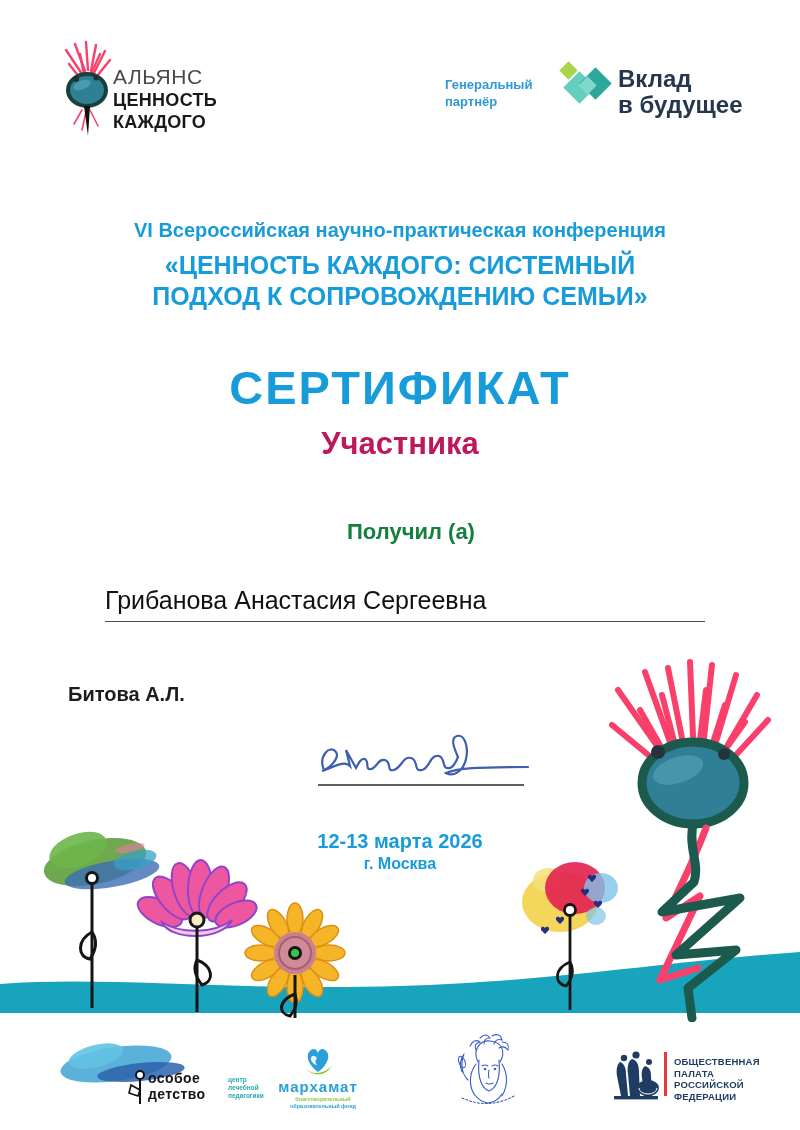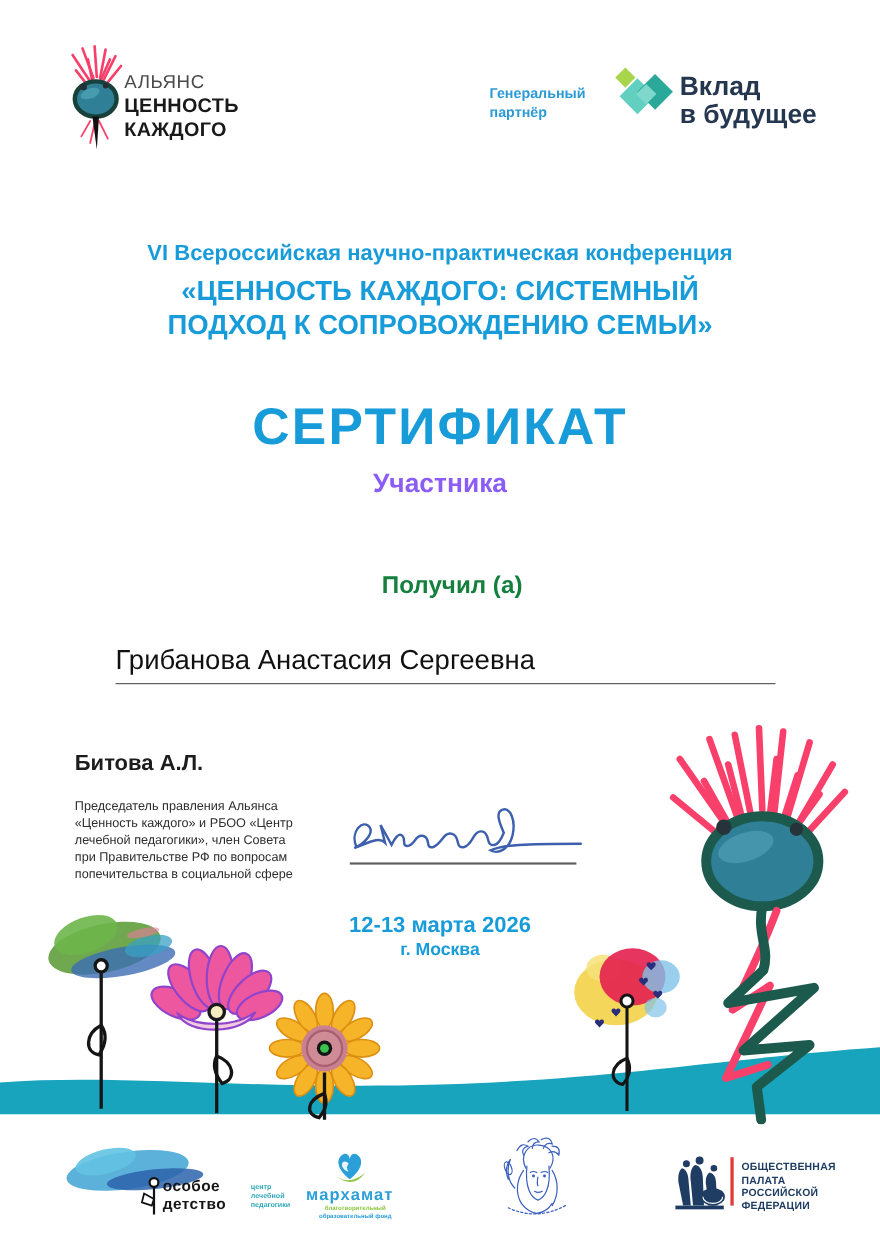--- a/index.html
+++ b/index.html
@@ -7,31 +7,31 @@
     position:relative;width:800px;height:1130px;margin:0 auto;
     background:#ffffff;overflow:hidden;
     font-family:"Liberation Sans","DejaVu Sans",sans-serif;
     color:#1c1c1c;
   }
   .abs{position:absolute;}
   .center{left:0;width:800px;text-align:center;}
 
   
   .alliance-text{left:113px;top:66px;line-height:1;}
-  .alliance-l1{font-size:17px;font-weight:500;color:#4a4a4a;letter-spacing:.5px;}
+  .alliance-l1{font-size:21px;font-weight:500;color:#4a4a4a;letter-spacing:.5px;}
   .alliance-l2,.alliance-l3{font-size:18px;font-weight:800;color:#191919;letter-spacing:.3px;margin-top:4px;}
   .partner-label{left:445px;top:76px;font-size:13px;font-weight:700;color:#2d9ad5;line-height:17px;}
   .brand-text{left:618px;top:66px;line-height:26px;font-size:24px;font-weight:800;color:#24374e;}
 
   
   .conf-line1{top:219px;font-size:20px;font-weight:700;color:#189cd9;}
   .conf-line2{top:251px;font-size:25px;font-weight:800;color:#189cd9;}
   .conf-line3{top:282px;font-size:25px;font-weight:800;color:#189cd9;}
   .cert-heading{top:360px;font-size:47px;font-weight:800;color:#189cd9;letter-spacing:2px;}
-  .cert-type{top:426px;font-size:24px;font-weight:700;color:#8b5cf6;}
+  .cert-type{top:426px;font-size:31px;font-weight:700;color:#be185d;}
   .received{top:519px;font-size:22px;font-weight:700;color:#15803d;margin-left:11px;}
   .recipient{left:105px;top:586px;width:600px;text-align:left;font-size:25px;color:#111;}
   .name-line{left:105px;top:621px;width:600px;border-top:1.6px solid #4d4d4d;}
 
   
   .signer-name{left:68px;top:683px;font-size:20px;font-weight:700;color:#1c1c1c;}
   .signer-role{left:68px;top:726px;width:205px;font-size:11.5px;line-height:15.6px;color:#2e2e2e;}
   .sig-line{left:318px;top:784px;width:206px;border-top:2.5px solid #5f5f5f;}
 
   
@@ -99,21 +99,20 @@
   <div class="abs center conf-line3">ПОДХОД К СОПРОВОЖДЕНИЮ СЕМЬИ»</div>
 
   <div class="abs center cert-heading">СЕРТИФИКАТ</div>
   <div class="abs center cert-type">Участника</div>
 
   <div class="abs center received">Получил (а)</div>
   <div class="abs recipient">Грибанова Анастасия Сергеевна</div>
   <div class="abs name-line"></div>
 
   <div class="abs signer-name">Битова А.Л.</div>
-  <div class="abs signer-role">Председатель правления Альянса «Ценность каждого» и РБОО «Центр лечебной педагогики», член Совета при Правительстве РФ по вопросам попечительства в социальной сфере</div>
 
   <svg class="abs" style="left:300px;top:726px;" width="235" height="62" viewBox="0 0 235 62">
     <path d="M24,44 C18,30 30,18 36,26 C40,32 30,42 22,45
              C34,41 44,34 50,40 L46,24 L56,42
              C58,38 62,30 66,34 C69,37 65,44 71,43
              C77,42 78,32 85,34 C92,36 86,46 94,44
              C102,41 103,30 111,32 C119,34 113,46 122,44
              C130,42 130,28 139,30 C146,32 141,44 150,42
              C153,41 156,36 158,31 C154,22 150,12 157,10
              C164,8 169,20 166,33 C163,46 153,51 146,47

